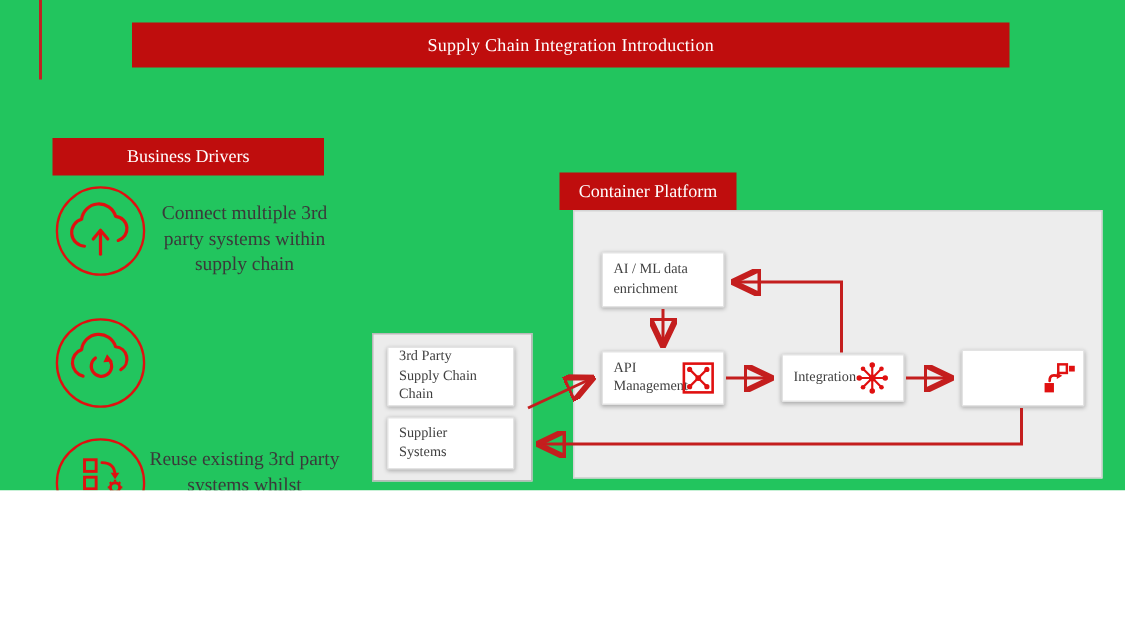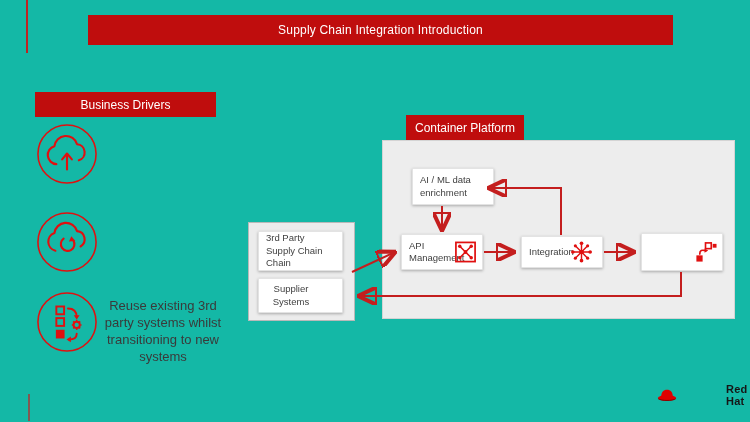--- a/index.html
+++ b/index.html
@@ -1,28 +1,28 @@
 <!DOCTYPE html>
 <html><head>
 <meta charset="utf-8">
 <style>
   html,body{margin:0;padding:0;background:#ffffff;}
-  .stage{position:relative;width:750px;height:422px;background:#14b8a6;overflow:hidden;
-         font-family:Liberation Sans, sans-serif;color:#3d3d3d;}
+  .stage{position:relative;width:750px;height:327px;background:#22c55e;overflow:hidden;
+         font-family:Liberation Serif, serif;color:#3d3d3d;}
 
   
   .tick{position:absolute;background:#bf2323;}
   .tick-top{left:26px;top:0;width:2px;height:53px;}
   .tick-bottom{left:28px;top:394px;width:2px;height:27px;opacity:.65;}
 
   
   .redbar{position:absolute;background:#bf0d0d;color:#fff;display:flex;align-items:center;justify-content:center;}
   .banner{left:88px;top:15px;width:585px;height:30px;font-size:12px;letter-spacing:.2px;}
   .bd-header{left:35px;top:92px;width:181px;height:25px;font-size:12px;}
-  .cp-header{left:373px;top:115px;width:118px;height:25px;font-size:12px;z-index:3;margin-left:33px;}
+  .cp-header{left:373px;top:115px;width:118px;height:25px;font-size:12px;z-index:3;}
 
   
   .driver-icon{position:absolute;width:62px;height:62px;}
   .di-1{left:36px;top:123px;}
   .di-2{left:36px;top:211px;}
   .di-3{left:36px;top:291px;}
   .driver-text{position:absolute;text-align:center;font-size:13px;line-height:1.3;color:#3a3a3a;}
   .dt-1{left:96px;top:134px;width:134px;}
   .dt-2{left:92px;top:216px;width:142px;}
   .dt-3{left:96px;top:298px;width:134px;}
@@ -32,28 +32,28 @@
             background:#ededed;border:1px solid #d4d4d4;z-index:1;}
   .ext-box{position:absolute;left:248px;top:222px;width:105px;height:97px;
            background:#ececec;border:1px solid #b9b9b9;z-index:1;}
 
   
   .node{position:absolute;background:#fff;border:1px solid #e3e3e3;border-radius:1px;
         box-shadow:0 1px 3px rgba(0,0,0,.28);display:flex;align-items:center;
         font-size:9.5px;line-height:1.3;color:#3f3f3f;z-index:2;padding:4px 7px;box-sizing:border-box;}
   .n-3rd{left:258px;top:231px;width:85px;height:40px;}
   .n-sup{left:258px;top:278px;width:85px;height:35px;}
-  .n-aiml{left:401px;top:168px;width:82px;height:37px;margin-left:11px;}
+  .n-aiml{left:401px;top:168px;width:82px;height:37px;}
   .n-api{left:401px;top:234px;width:82px;height:36px;}
   .n-int{left:521px;top:236px;width:82px;height:32px;}
   .n-dat{left:641px;top:233px;width:82px;height:38px;}
   .node .lbl{display:block;}
   .lbl-narrow{width:56px;}
   .lbl-3rd{width:64px;}
-  .lbl-sup{width:50px;text-align:center;}
+  .lbl-sup{width:50px;}
   .node-icon{position:absolute;right:5px;top:50%;transform:translateY(-50%);line-height:0;}
 
   
   .overlay{position:absolute;left:0;top:0;z-index:4;pointer-events:none;}
   .overlay path{stroke:#c41e1e;stroke-width:2;fill:none;}
 
   
   .logo{position:absolute;left:657px;top:383px;display:flex;align-items:center;gap:4px;z-index:2;}
   .logo-text{font-size:11px;font-weight:bold;color:#161616;letter-spacing:.2px;margin-left:45px;}
 </style>
@@ -74,20 +74,21 @@
   </div>
 
   <div class="driver-icon di-1">
     <svg width="62" height="62" viewBox="0 0 64 64">
       <circle cx="32" cy="32" r="30" fill="none" stroke="#e01010" stroke-width="1.6"></circle>
       <path d="M21,42.5 a9.5,9.5 0 0 1 -2,-18.6 a12,12 0 0 1 23.4,-2 a8.5,8.5 0 0 1 1.8,16.6" fill="none" stroke="#e01010" stroke-width="2.2" stroke-linecap="round" stroke-linejoin="round"></path>
       <path d="M32,48 L32,33" stroke="#e01010" stroke-width="2.2" stroke-linecap="round"></path>
       <path d="M27,37.5 L32,31.5 L37,37.5" fill="none" stroke="#e01010" stroke-width="2.2" stroke-linecap="round" stroke-linejoin="round"></path>
     </svg>
   </div>
+  <div class="driver-text dt-1">Connect multiple 3rd party systems within supply chain</div>
 
   <div class="driver-icon di-2">
     <svg width="62" height="62" viewBox="0 0 64 64">
       <circle cx="32" cy="32" r="30" fill="none" stroke="#e01010" stroke-width="1.6"></circle>
       <path d="M20,41 a9.5,9.5 0 0 1 -1,-18.2 a12,12 0 0 1 23.4,-2 a8.5,8.5 0 0 1 3.6,15.8" fill="none" stroke="#e01010" stroke-width="2.2" stroke-linecap="round" stroke-linejoin="round"></path>
       <path d="M28.5,28.5 a7,7 0 1 0 10.2,2.1" fill="none" stroke="#e01010" stroke-width="2.2" stroke-linecap="round"></path>
       <path d="M36.5,26 L40.5,31 L34,31.5 Z" fill="#e01010"></path>
     </svg>
   </div>
 

